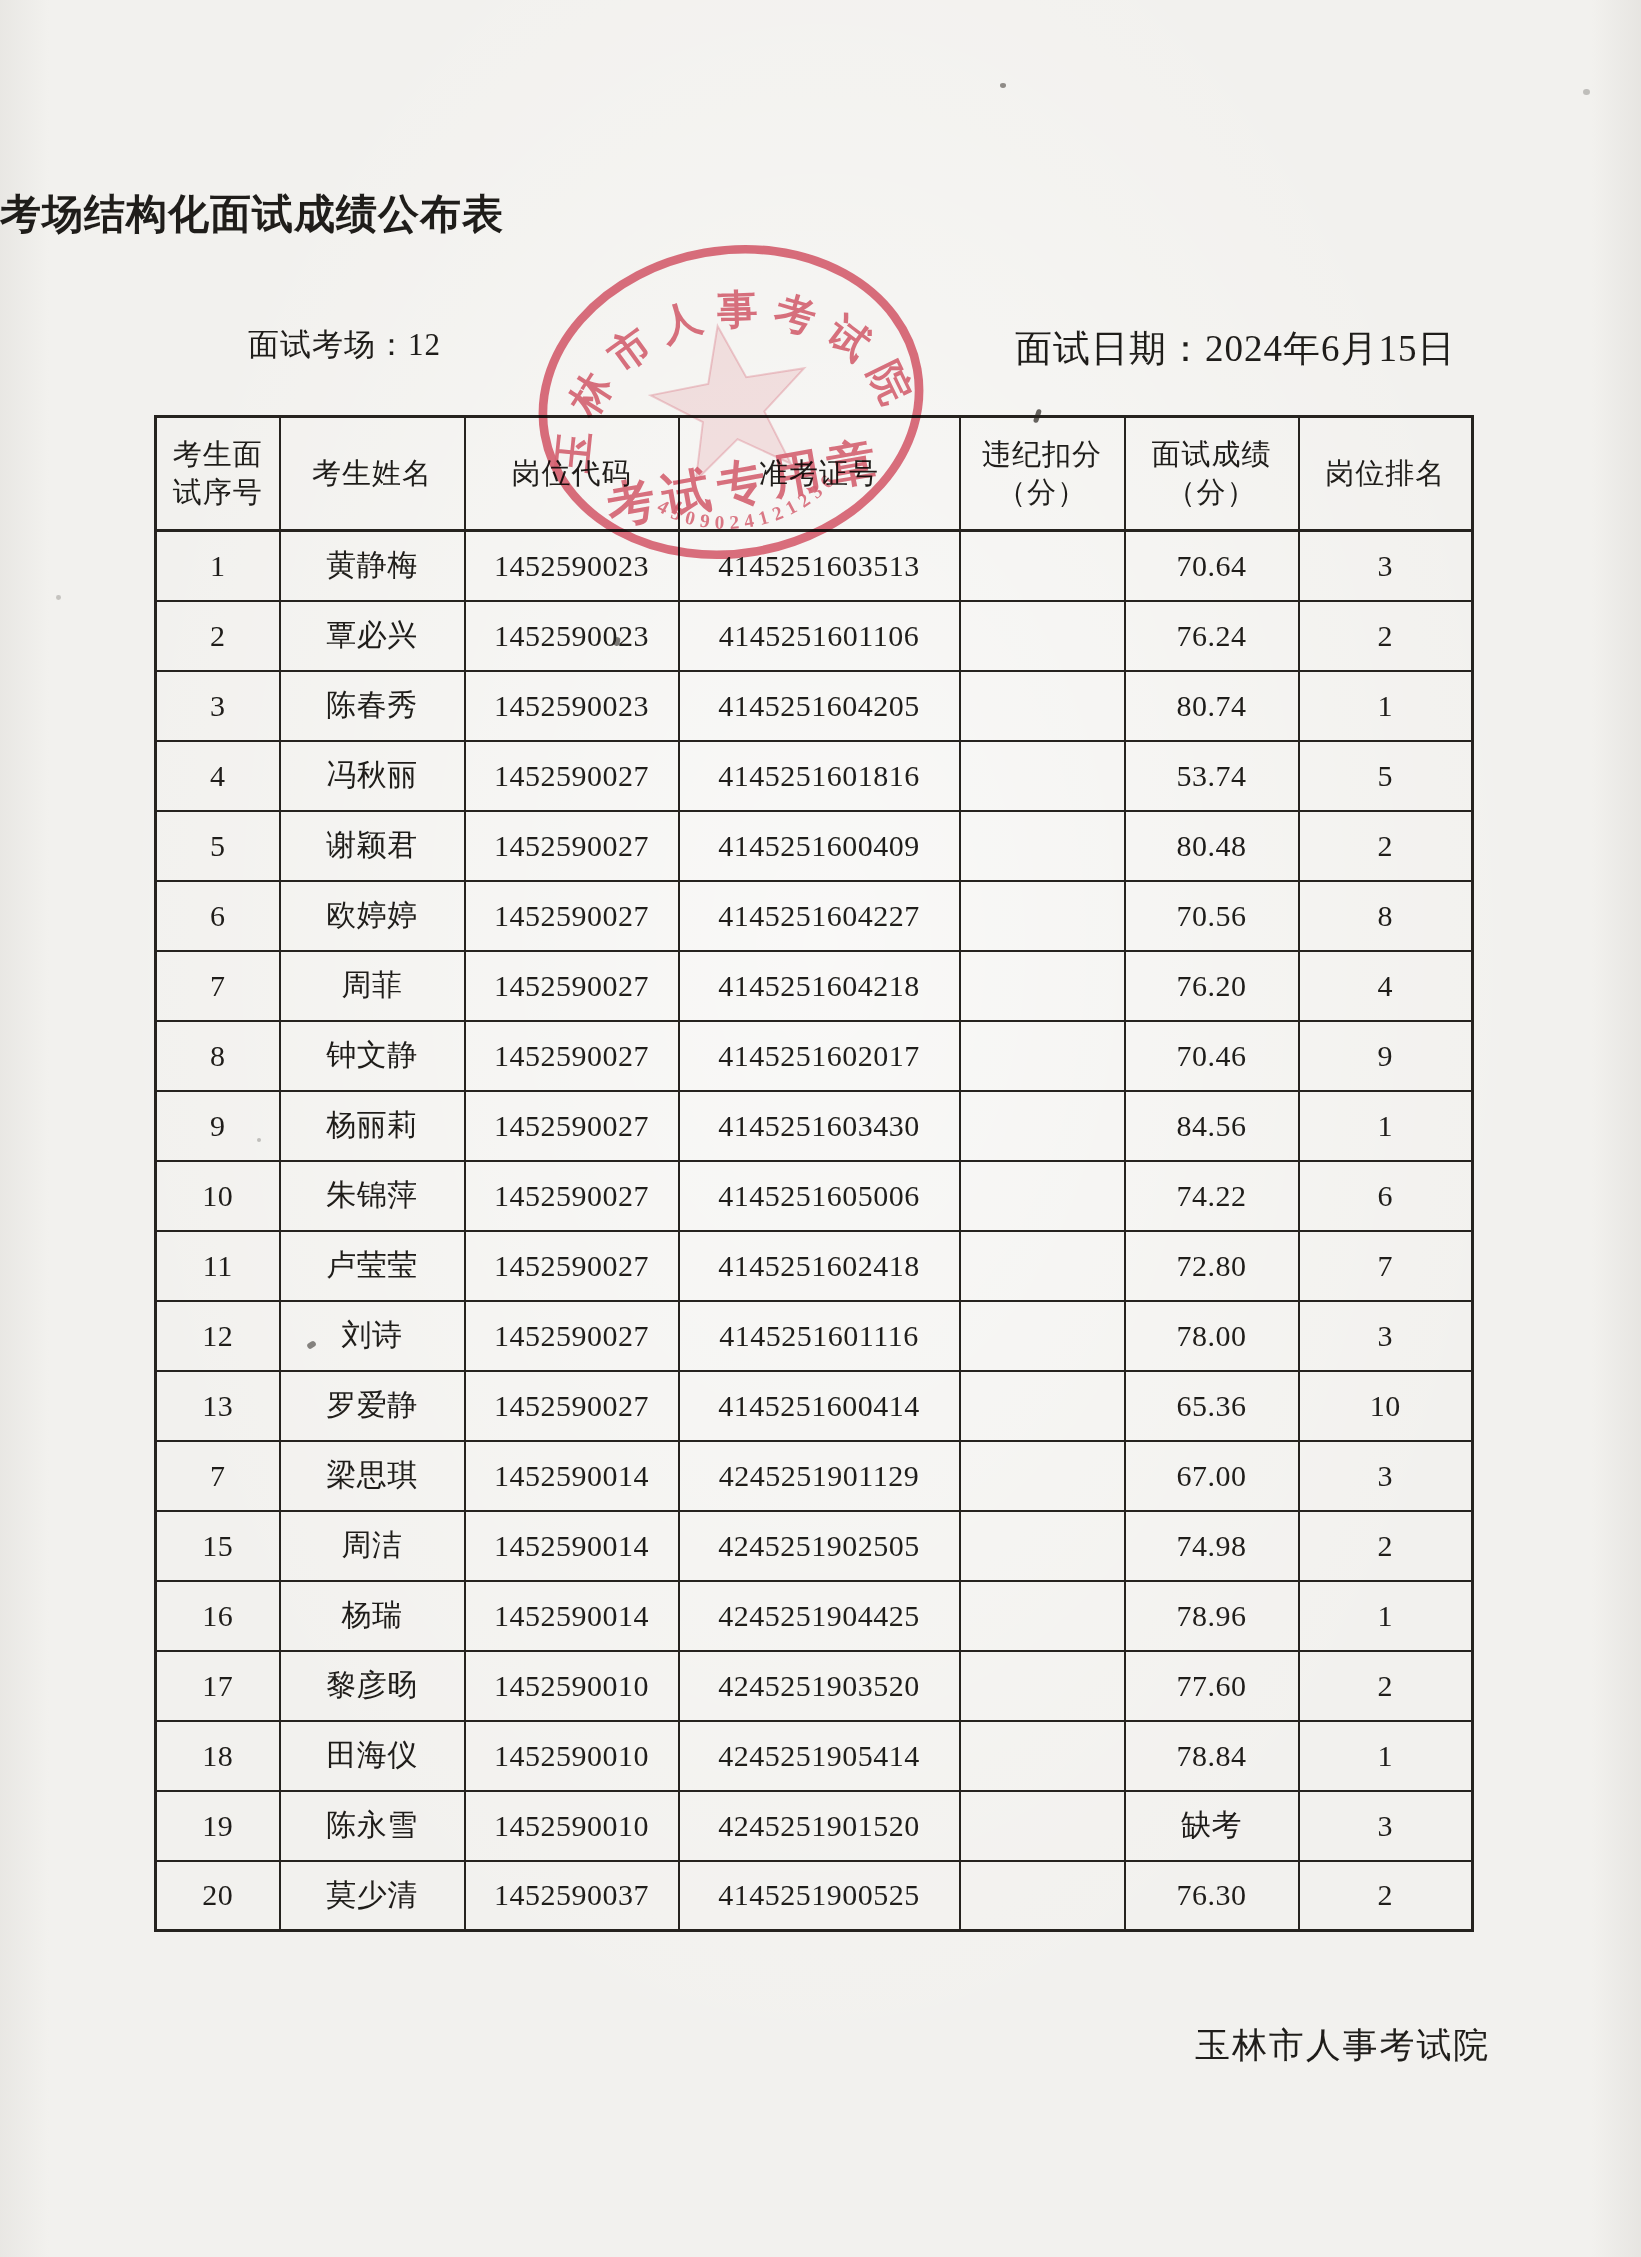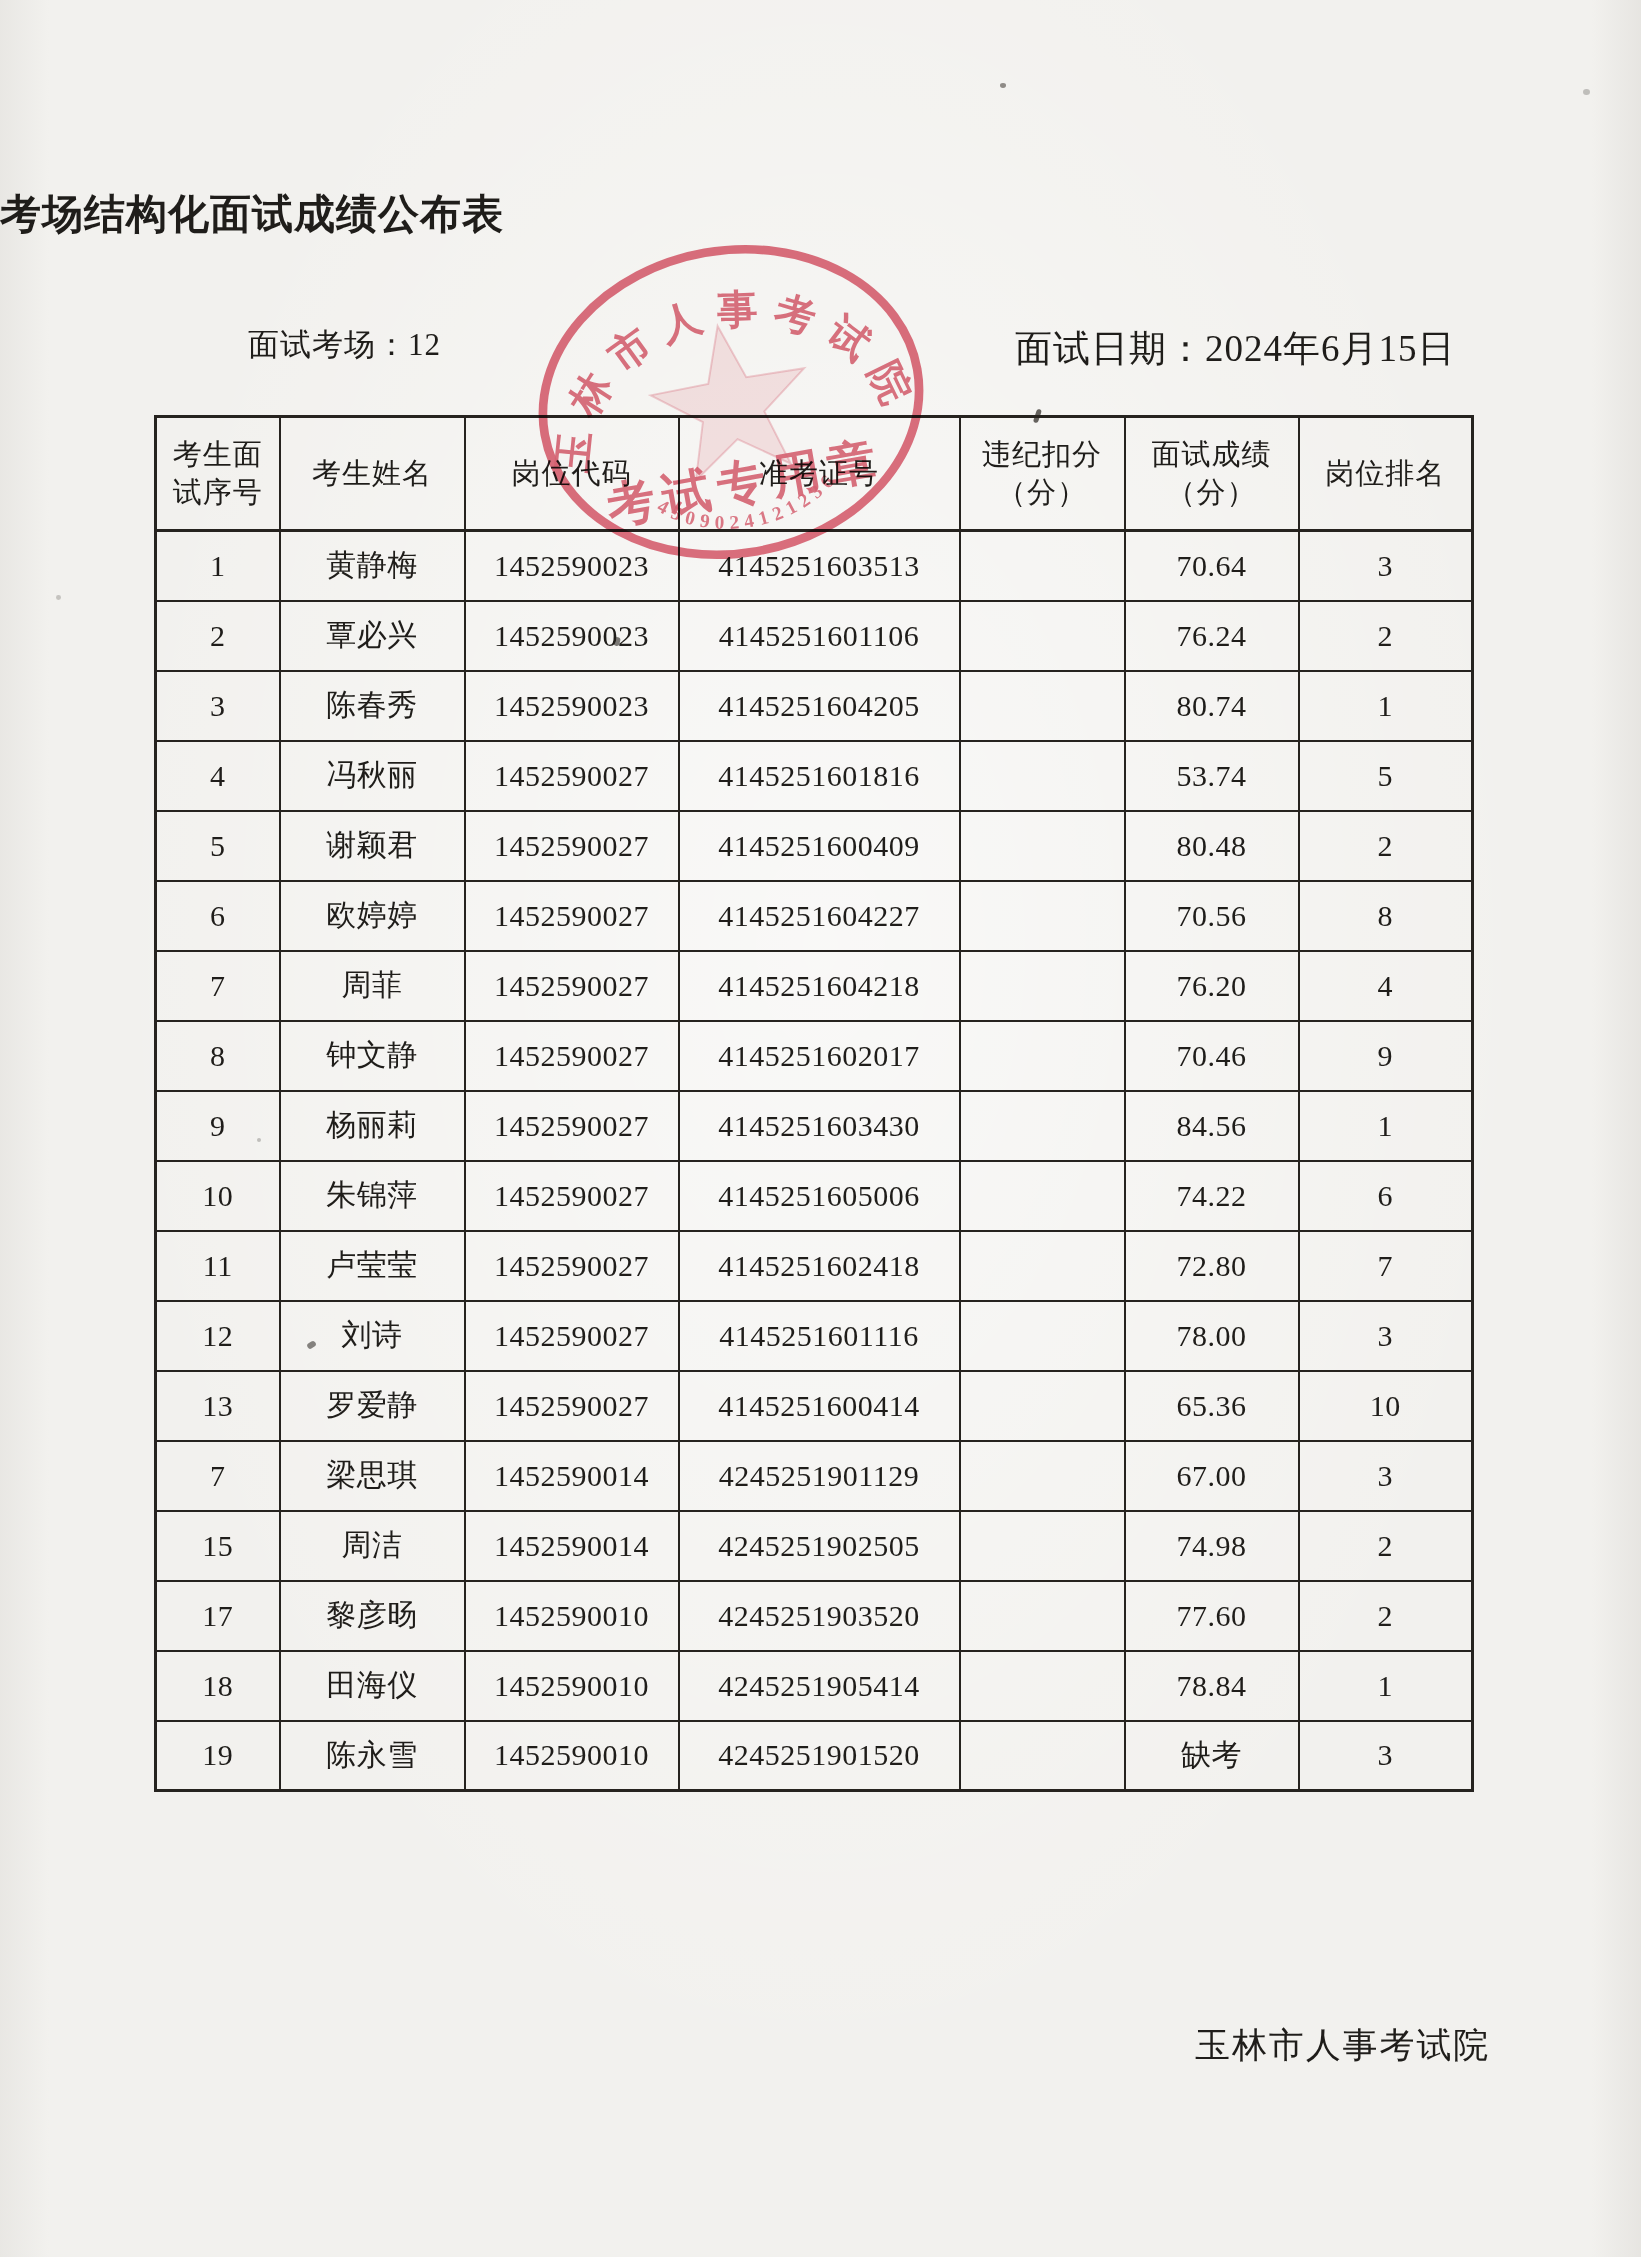--- a/index.html
+++ b/index.html
@@ -219,20 +219,29 @@
       <tr>
         <td>15</td>
         <td>周洁</td>
         <td>1452590014</td>
         <td>4245251902505</td>
         <td></td>
         <td>74.98</td>
         <td>2</td>
       </tr>
       <tr>
+        <td>16</td>
+        <td>杨瑞</td>
+        <td>1452590014</td>
+        <td>4245251904425</td>
+        <td></td>
+        <td>78.96</td>
+        <td>1</td>
+      </tr>
+      <tr>
         <td>17</td>
         <td>黎彦旸</td>
         <td>1452590010</td>
         <td>4245251903520</td>
         <td></td>
         <td>77.60</td>
         <td>2</td>
       </tr>
       <tr>
         <td>18</td>
@@ -244,20 +253,29 @@
         <td>1</td>
       </tr>
       <tr>
         <td>19</td>
         <td>陈永雪</td>
         <td>1452590010</td>
         <td>4245251901520</td>
         <td></td>
         <td>缺考</td>
         <td>3</td>
+      </tr>
+      <tr>
+        <td>20</td>
+        <td>莫少清</td>
+        <td>1452590037</td>
+        <td>4145251900525</td>
+        <td></td>
+        <td>76.30</td>
+        <td>2</td>
       </tr>
     </tbody>
 </table>
 
 <div class="footer-issuer">玉林市人事考试院</div>
 
 <svg class="stamp" viewBox="0 0 420 340" xmlns="http://www.w3.org/2000/svg">
   <g transform="rotate(-10 210 170)" fill="#d84f63">
     <ellipse cx="210" cy="170" rx="196" ry="157" fill="none" stroke="#d84f63" stroke-width="9" opacity=".92"></ellipse>
     <path d="M210,90 L230,147.5 L290.8,148.7 L242.3,185.5 L260,243.8 L210,209 L160,243.8 L177.7,185.5 L129.2,148.7 L190,147.5 Z" fill="#d84f63" fill-opacity=".16" stroke="#d84f63" stroke-opacity=".3" stroke-width="2"></path>

